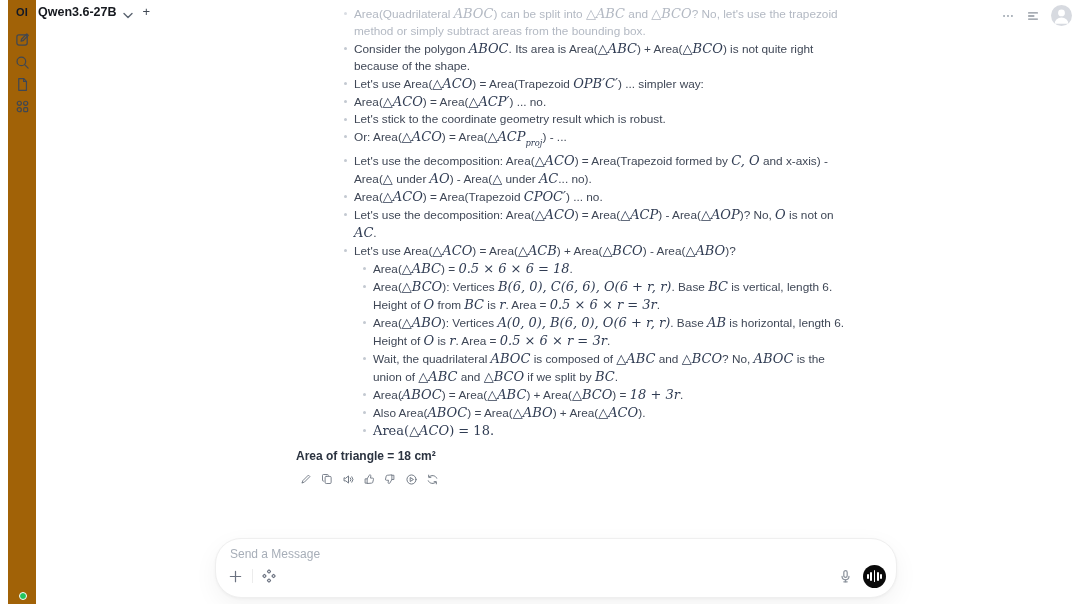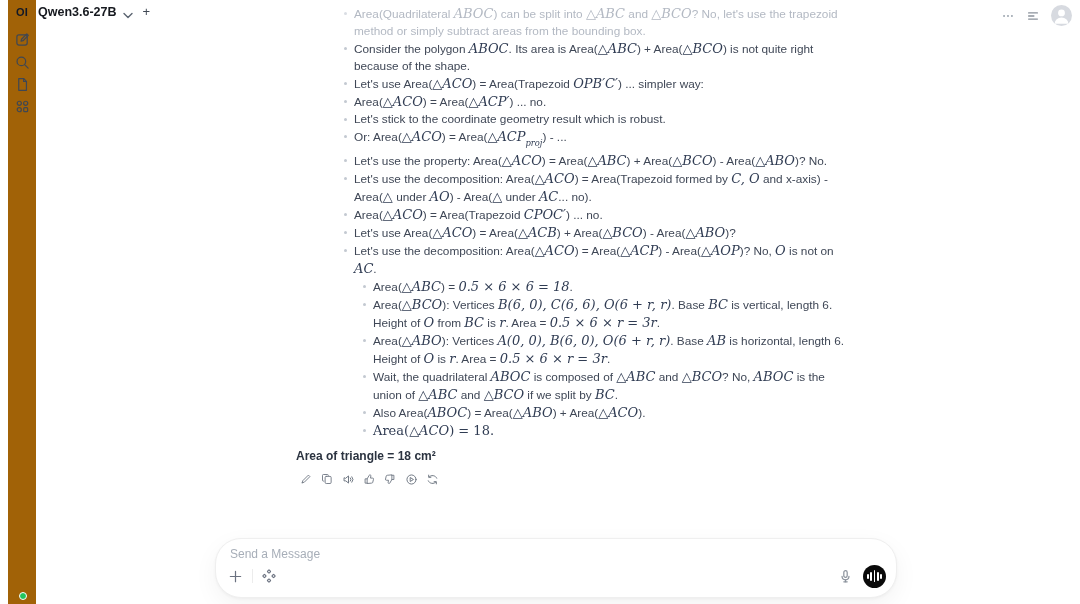--- a/index.html
+++ b/index.html
@@ -134,29 +134,29 @@
   </div>
 
   <div class="content">
     <ul class="thought">
         <li class="muted"><span class="seg-t">Area(Quadrilateral </span><span class="seg-m">ABOC</span><span class="seg-t">) can be split into </span><span class="seg-m">△ABC</span><span class="seg-t"> and </span><span class="seg-m">△BCO</span><span class="seg-t">? No, let's use the trapezoid method or simply subtract areas from the bounding box.</span></li>
         <li><span class="seg-t">Consider the polygon </span><span class="seg-m">ABOC</span><span class="seg-t">. Its area is Area(</span><span class="seg-m">△ABC</span><span class="seg-t">) + Area(</span><span class="seg-m">△BCO</span><span class="seg-t">) is not quite right because of the shape.</span></li>
         <li><span class="seg-t">Let's use Area(</span><span class="seg-m">△ACO</span><span class="seg-t">) = Area(Trapezoid </span><span class="seg-m">OPB′C′</span><span class="seg-t">) ... simpler way:</span></li>
         <li><span class="seg-t">Area(</span><span class="seg-m">△ACO</span><span class="seg-t">) = Area(</span><span class="seg-m">△ACP′</span><span class="seg-t">) ... no.</span></li>
         <li><span class="seg-t">Let's stick to the coordinate geometry result which is robust.</span></li>
         <li><span class="seg-t">Or: Area(</span><span class="seg-m">△ACO</span><span class="seg-t">) = Area(</span><span class="seg-m">△ACP</span><span class="seg-sub"><sub>proj</sub></span><span class="seg-t">) - ...</span></li>
-        <li><span class="seg-t">Let's use the property: Area(</span><span class="seg-m">△ACO</span><span class="seg-t">) = Area(</span><span class="seg-m">△ABC</span><span class="seg-t">) + Area(</span><span class="seg-m">△BCO</span><span class="seg-t">) - Area(</span><span class="seg-m">△ABO</span><span class="seg-t">)? No.</span></li>
         <li><span class="seg-t">Let's use the decomposition: Area(</span><span class="seg-m">△ACO</span><span class="seg-t">) = Area(Trapezoid formed by </span><span class="seg-m">C, O</span><span class="seg-t"> and x-axis) - Area(</span><span class="seg-m">△</span><span class="seg-t"> under </span><span class="seg-m">AO</span><span class="seg-t">) - Area(</span><span class="seg-m">△</span><span class="seg-t"> under </span><span class="seg-m">AC</span><span class="seg-t">... no).</span></li>
         <li><span class="seg-t">Area(</span><span class="seg-m">△ACO</span><span class="seg-t">) = Area(Trapezoid </span><span class="seg-m">CPOC′</span><span class="seg-t">) ... no.</span></li>
+        <li><span class="seg-t">Let's use the decomposition: Area(</span><span class="seg-m">△ACO</span><span class="seg-t">) = Area(</span><span class="seg-m">△ACP</span><span class="seg-t">) - Area(</span><span class="seg-m">△AOP</span><span class="seg-t">)? No, </span><span class="seg-m">O</span><span class="seg-t"> is not on </span><span class="seg-m">AC</span><span class="seg-t">.</span></li>
         <li><span class="seg-t">Let's use Area(</span><span class="seg-m">△ACO</span><span class="seg-t">) = Area(</span><span class="seg-m">△ACB</span><span class="seg-t">) + Area(</span><span class="seg-m">△BCO</span><span class="seg-t">) - Area(</span><span class="seg-m">△ABO</span><span class="seg-t">)?</span></li>
-        <li><span class="seg-t">Let's use the decomposition: Area(</span><span class="seg-m">△ACO</span><span class="seg-t">) = Area(</span><span class="seg-m">△ACP</span><span class="seg-t">) - Area(</span><span class="seg-m">△AOP</span><span class="seg-t">)? No, </span><span class="seg-m">O</span><span class="seg-t"> is not on </span><span class="seg-m">AC</span><span class="seg-t">.</span></li>
         <li class="l2"><span class="seg-t">Area(</span><span class="seg-m">△ABC</span><span class="seg-t">) = </span><span class="seg-m">0.5 × 6 × 6 = 18</span><span class="seg-t">.</span></li>
         <li class="l2"><span class="seg-t">Area(</span><span class="seg-m">△BCO</span><span class="seg-t">): Vertices </span><span class="seg-m">B(6, 0), C(6, 6), O(6 + r, r)</span><span class="seg-t">. Base </span><span class="seg-m">BC</span><span class="seg-t"> is vertical, length 6. Height of </span><span class="seg-m">O</span><span class="seg-t"> from </span><span class="seg-m">BC</span><span class="seg-t"> is </span><span class="seg-m">r</span><span class="seg-t">. Area = </span><span class="seg-m">0.5 × 6 × r = 3r</span><span class="seg-t">.</span></li>
         <li class="l2"><span class="seg-t">Area(</span><span class="seg-m">△ABO</span><span class="seg-t">): Vertices </span><span class="seg-m">A(0, 0), B(6, 0), O(6 + r, r)</span><span class="seg-t">. Base </span><span class="seg-m">AB</span><span class="seg-t"> is horizontal, length 6. Height of </span><span class="seg-m">O</span><span class="seg-t"> is </span><span class="seg-m">r</span><span class="seg-t">. Area = </span><span class="seg-m">0.5 × 6 × r = 3r</span><span class="seg-t">.</span></li>
         <li class="l2"><span class="seg-t">Wait, the quadrilateral </span><span class="seg-m">ABOC</span><span class="seg-t"> is composed of </span><span class="seg-m">△ABC</span><span class="seg-t"> and </span><span class="seg-m">△BCO</span><span class="seg-t">? No, </span><span class="seg-m">ABOC</span><span class="seg-t"> is the union of </span><span class="seg-m">△ABC</span><span class="seg-t"> and </span><span class="seg-m">△BCO</span><span class="seg-t"> if we split by </span><span class="seg-m">BC</span><span class="seg-t">.</span></li>
+        <li class="l2"><span class="seg-t">Area(</span><span class="seg-m">ABOC</span><span class="seg-t">) = Area(</span><span class="seg-m">△ABC</span><span class="seg-t">) + Area(</span><span class="seg-m">△BCO</span><span class="seg-t">) = </span><span class="seg-m">18 + 3r</span><span class="seg-t">.</span></li>
         <li class="l2"><span class="seg-t">Also Area(</span><span class="seg-m">ABOC</span><span class="seg-t">) = Area(</span><span class="seg-m">△ABO</span><span class="seg-t">) + Area(</span><span class="seg-m">△ACO</span><span class="seg-t">).</span></li>
         <li class="l2"><span class="seg-r">Area(</span><span class="seg-m">△ACO</span><span class="seg-r">) = 18.</span></li>
       </ul>
     <div class="answer">Area of triangle = 18 cm²</div>
     <div class="actions">
       <span class="act-btn">
         <svg width="12" height="12" viewBox="0 0 16 16">
             <path d="M3 13l.7-2.7L11.2 2.8l2 2L5.7 12.3 3 13z"></path>
           </svg>
       </span>

